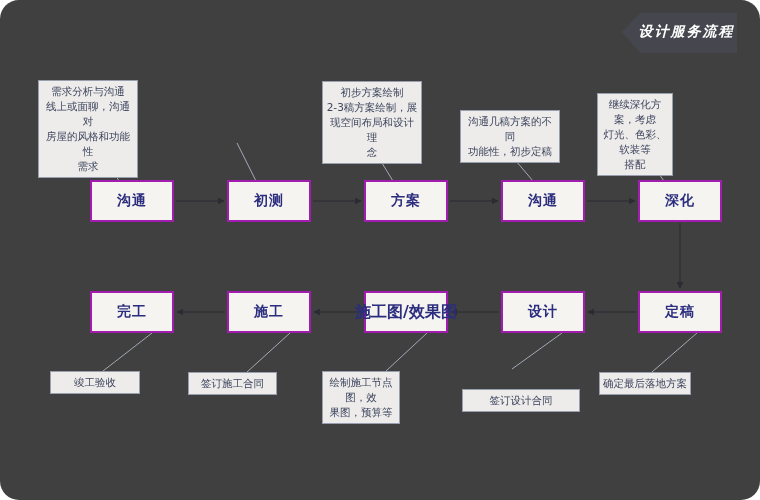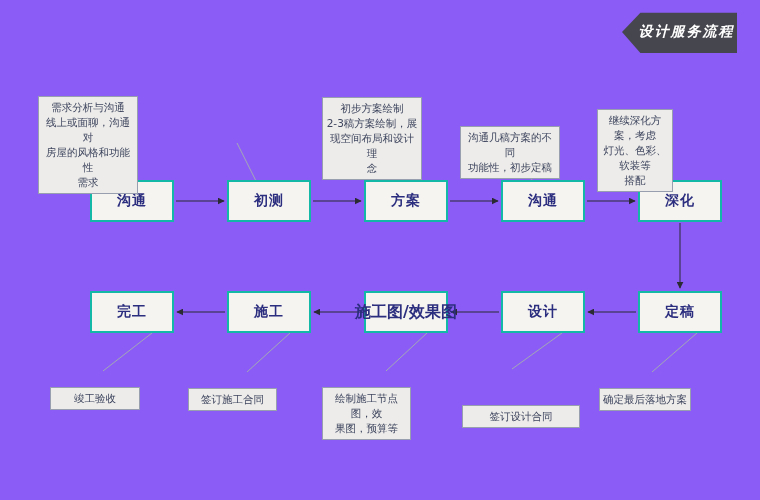--- a/index.html
+++ b/index.html
@@ -1,50 +1,50 @@
 <!DOCTYPE html>
 <html><head>
 <meta charset="utf-8">
 <style>
   html,body{margin:0;padding:0;}
   .canvas{
     position:relative;
     width:760px;height:500px;
-    background:#8b5cf6;
+    background:#404040;
     font-family:"DejaVu Sans","Liberation Sans",sans-serif;
     overflow:hidden;
+    border-radius:19px;
   }
   .connectors{position:absolute;left:0;top:0;width:760px;height:500px;pointer-events:none;}
   .connectors line.arrow{stroke:#2b2b33;stroke-width:1;}
   .connectors line.thin{stroke:#a3a9b5;stroke-width:1;}
 
   .flow-box{
     position:absolute;
     width:84px;height:42px;
     background:#f6f4f1;
-    border:2px solid #14b8a6;
+    border:2px solid #a21caf;
     box-sizing:border-box;
     display:flex;align-items:center;justify-content:center;
   }
   .flow-label{
     color:#2b2d7e;
     font-size:14px;font-weight:bold;
     letter-spacing:1px;
     white-space:nowrap;
   }
   .flow-label.small{font-size:16px;letter-spacing:0;}
 
   .note{
     position:absolute;
     background:#edecea;
     border:1px solid #98a0af;
     box-sizing:border-box;
     padding:3px 2px;
     text-align:center;
-    margin-top:16px;
   }
   .note-text{
     color:#3e455e;
     font-size:10.5px;
     line-height:15px;
     white-space:pre-line;
     display:block;
   }
 
   .badge{
@@ -158,21 +158,21 @@
 灯光、色彩、软装等
 搭配</span>
   </div>
 
   <div class="note" style="left:50px;top:371px;width:90px">
     <span class="note-text">竣工验收</span>
   </div>
   <div class="note" style="left:188px;top:372px;width:89px">
     <span class="note-text">签订施工合同</span>
   </div>
-  <div class="note" style="left:322px;top:371px;width:89px">
+  <div class="note" style="left:322px;top:371px;width:78px">
     <span class="note-text">绘制施工节点图，效
 果图，预算等</span>
   </div>
   <div class="note" style="left:462px;top:389px;width:118px">
     <span class="note-text">签订设计合同</span>
   </div>
   <div class="note" style="left:599px;top:372px;width:92px">
     <span class="note-text">确定最后落地方案</span>
   </div>
 

